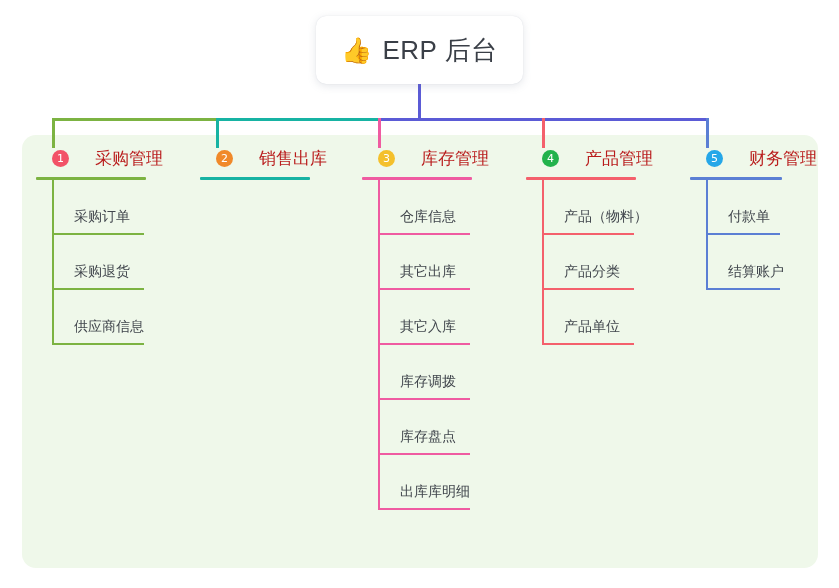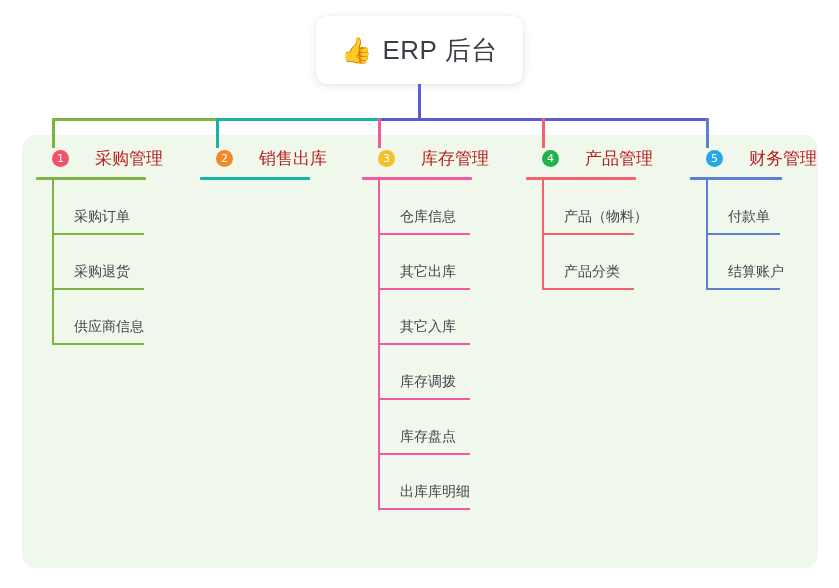--- a/index.html
+++ b/index.html
@@ -228,20 +228,24 @@
       <div class="branch">
         <div class="spine" style="background: rgb(244, 96, 108);"></div>
         <div class="leaf">
           <span class="leaf-label">产品（物料）</span>
           <div class="leaf-rule" style="background: rgb(244, 96, 108); width: 92px;"></div>
         </div>
         <div class="leaf">
           <span class="leaf-label">产品分类</span>
           <div class="leaf-rule" style="background: rgb(244, 96, 108); width: 92px;"></div>
         </div>
+        <div class="leaf">
+          <span class="leaf-label">产品单位</span>
+          <div class="leaf-rule" style="background: rgb(244, 96, 108); width: 92px;"></div>
+        </div>
       </div>
     </div>
     <div class="column" style="left: 690px; width: 132px;">
       <div class="col-head">
         <span class="badge" style="background: rgb(37, 167, 232);">5</span>
         <span class="col-title">财务管理</span>
       </div>
       <div class="head-rule" style="background: rgb(91, 127, 212); width: 92px;"></div>
       <div class="branch">
         <div class="spine" style="background: rgb(91, 127, 212);"></div>

